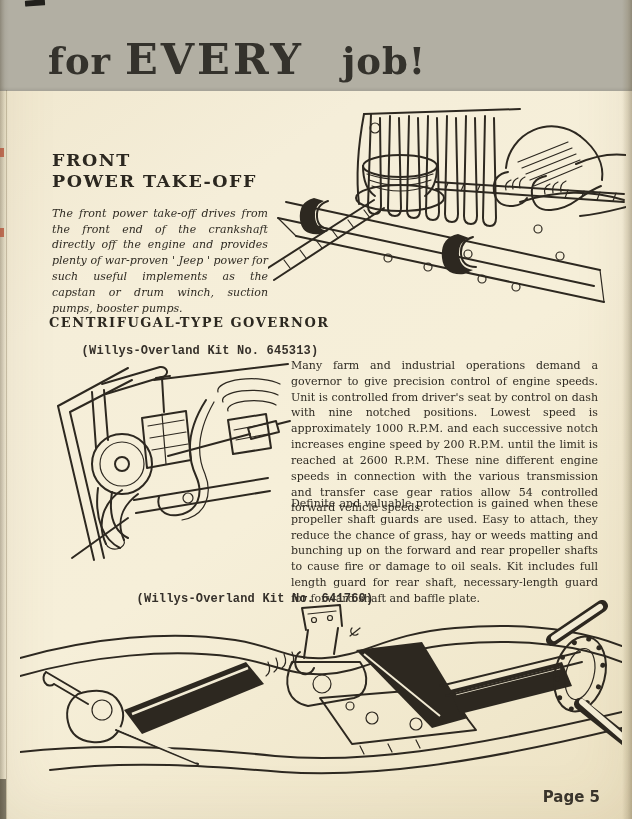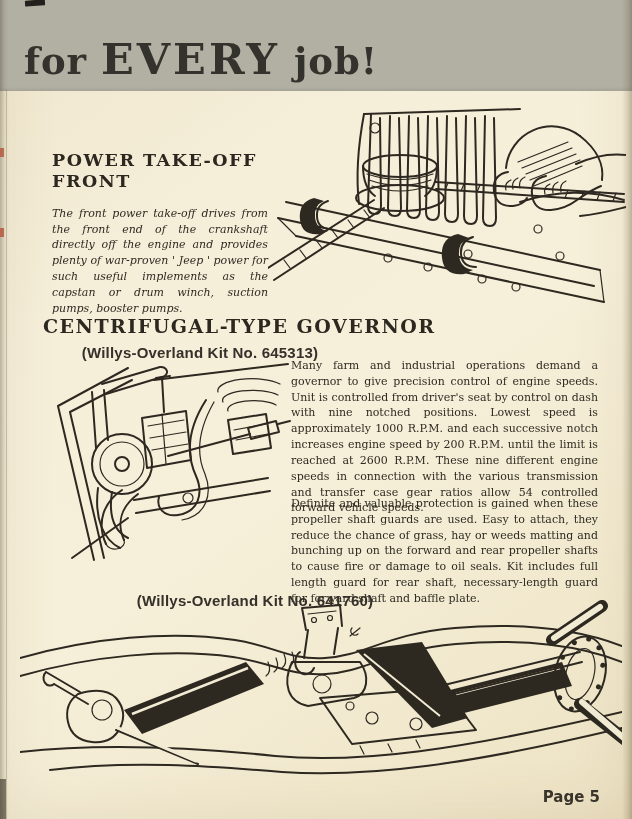--- a/index.html
+++ b/index.html
@@ -21,35 +21,35 @@
   .left-crease{position:absolute;top:90px;left:6px;width:1px;height:729px;background:rgba(90,75,45,0.25);}
   .corner-dark{position:absolute;left:0;bottom:0;width:6px;height:40px;background:rgba(40,34,22,0.55);}
   .staple{position:absolute;left:25px;top:0;width:20px;height:6px;background:#21201c;transform:rotate(-4deg);border-radius:1px;}
   .red-tick{position:absolute;left:0;width:4px;height:9px;background:#b4543a;opacity:.8;}
   
   .banner{position:absolute;left:0;top:0;width:632px;height:91px;background:#b2afa3;
     box-shadow:inset 0 -2px 3px rgba(0,0,0,0.08);}
   .headline{position:absolute;left:24px;top:34px;white-space:nowrap;
     font-family:"DejaVu Serif","Liberation Serif",serif;font-weight:bold;color:#34322c;
     letter-spacing:1px;}
-  .headline .lc{font-size:37px;}
+  .headline .lc{font-size:37px;margin-left:24px;}
   .headline .caps{font-size:43px;letter-spacing:3px;text-align:center;}
   
   .sec-head{font-family:"DejaVu Serif","Liberation Serif",serif;font-weight:bold;
     color:#2c2820;letter-spacing:1.5px;line-height:1.22;}
-  .kit{font-family:Liberation Sans, sans-serif;font-weight:bold;
-    font-size:15px;color:#35302a;text-align:center;letter-spacing:.2px;}
+  .kit{font-family:Liberation Mono, monospace;font-weight:bold;
+    font-size:12px;color:#35302a;text-align:center;letter-spacing:.2px;}
   
   .body-copy{font-size:11px;line-height:1.44;text-align:justify;color:#2f2b23;}
   
   #sec1-text{position:absolute;left:52px;top:150px;width:216px;}
   #sec1-head{font-size:17.5px;}
   #sec1-body{margin-top:13px;font-style:italic;}
   #illo1{position:absolute;left:268px;top:106px;width:358px;height:208px;}
-  #sec2-head{position:absolute;left:43px;top:315px;font-size:19px;}
+  #sec2-head{position:absolute;left:49px;top:315px;font-size:13px;}
   #sec2-kit{position:absolute;left:60px;top:344px;width:280px;}
   #illo2{position:absolute;left:36px;top:358px;width:258px;height:208px;}
   #sec2-body{position:absolute;left:291px;top:347px;width:307px;}
   #sec3-body{position:absolute;left:291px;top:485px;width:307px;}
   #sec3-head{position:absolute;left:58px;top:563px;font-size:17.5px;}
   #sec3-kit{position:absolute;left:115px;top:592px;width:280px;}
   #illo3{position:absolute;left:20px;top:600px;width:602px;height:182px;}
   #page-number{position:absolute;right:32px;top:788px;
     font-family:"DejaVu Sans","Liberation Sans",sans-serif;font-weight:bold;font-size:15px;color:#3a352c;}
   svg .ln{stroke:#2d2820;stroke-width:2;fill:none;stroke-linecap:round;stroke-linejoin:round;}
@@ -63,22 +63,22 @@
 
   <div class="banner">
     <div class="headline">
       <span class="lc">for </span><span class="caps">EVERY</span><span class="lc"> job!</span>
     </div>
   </div>
   <div class="staple"></div>
 
   <div id="sec1-text">
     <div id="sec1-head" class="sec-head">
+      <div>FRONT</div>
       <div>POWER TAKE-OFF</div>
-      <div>FRONT</div>
     </div>
     <p id="sec1-body" class="body-copy">The front power take-off drives from the front end of the crankshaft directly off the engine and provides plenty of war-proven ' Jeep ' power for such useful implements as the capstan or drum winch, suction pumps, booster pumps.</p>
   </div>
 
   <svg id="illo1" viewBox="0 0 358 208">
 
     <path class="ln" d="M96 8 L252 3"></path>
     <path class="ln" d="M103 8 L100 100 q0 8 7 8 q6 0 6 -8 L112 12"></path>
     <path class="ln" d="M122 10 L120 102 q0 8 7 8 q6 0 6 -8 L131 12"></path>
     <path class="ln" d="M141 10 L139 104 q0 8 7 8 q6 0 6 -8 L150 12"></path>

